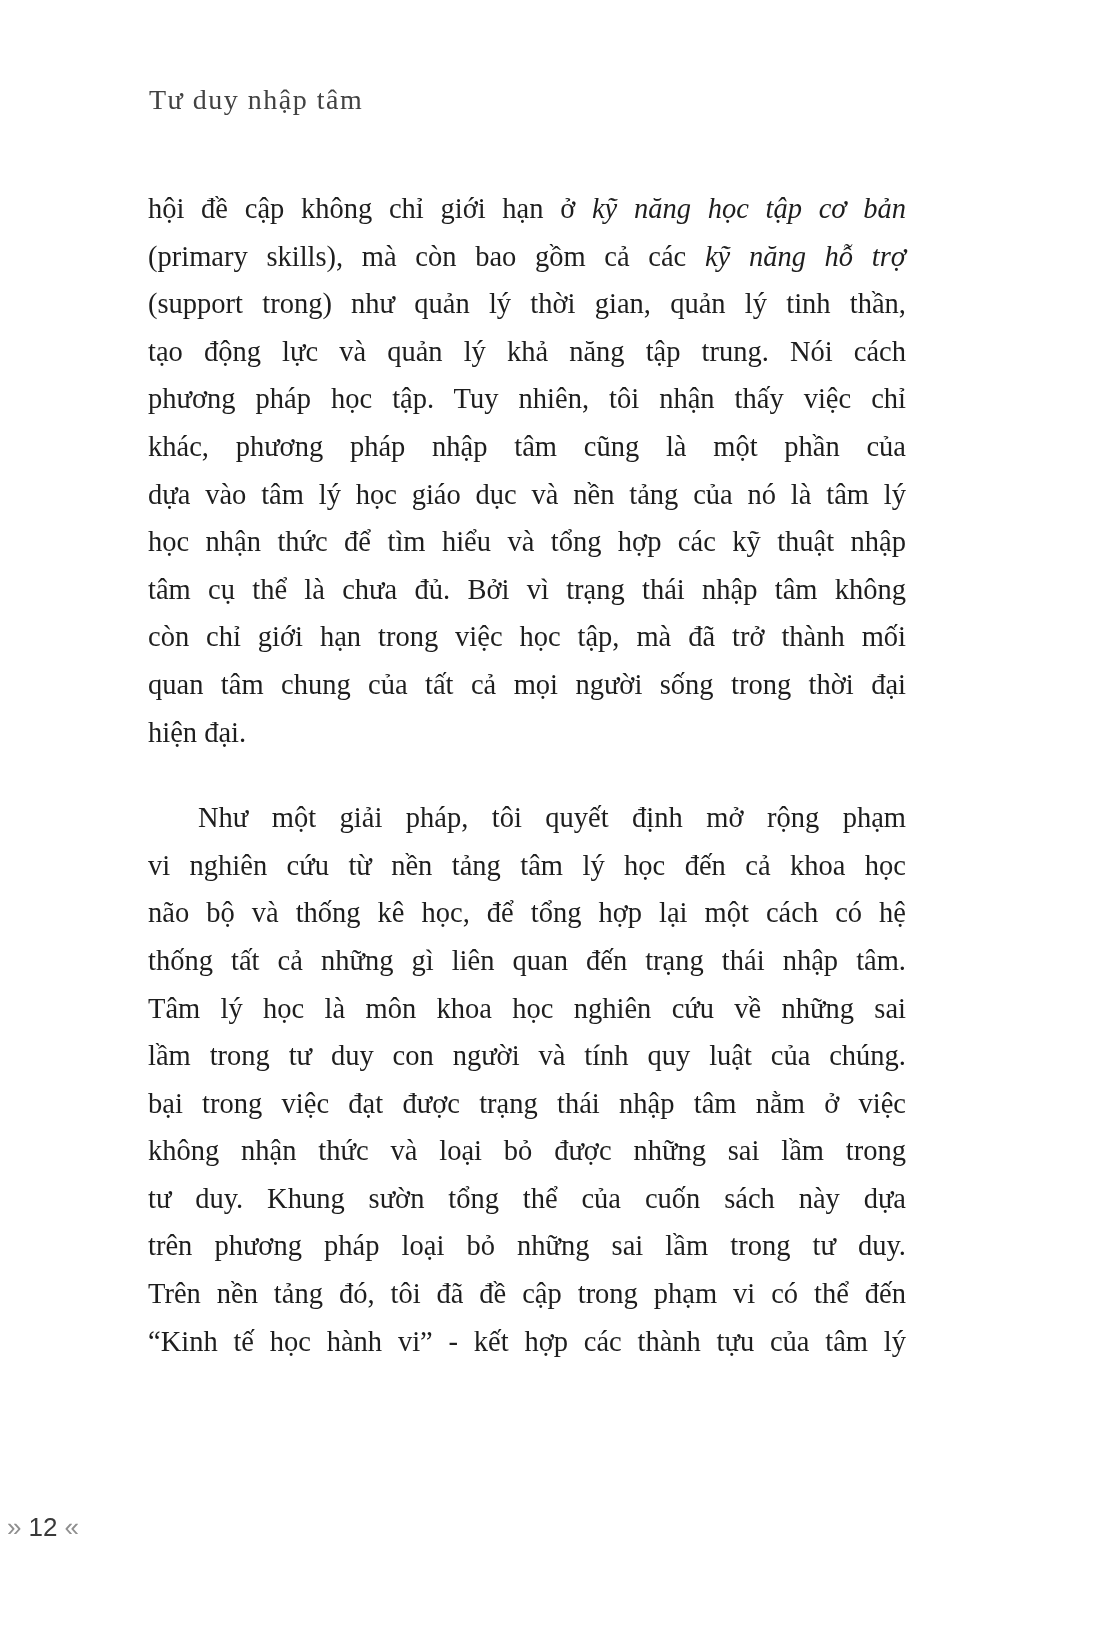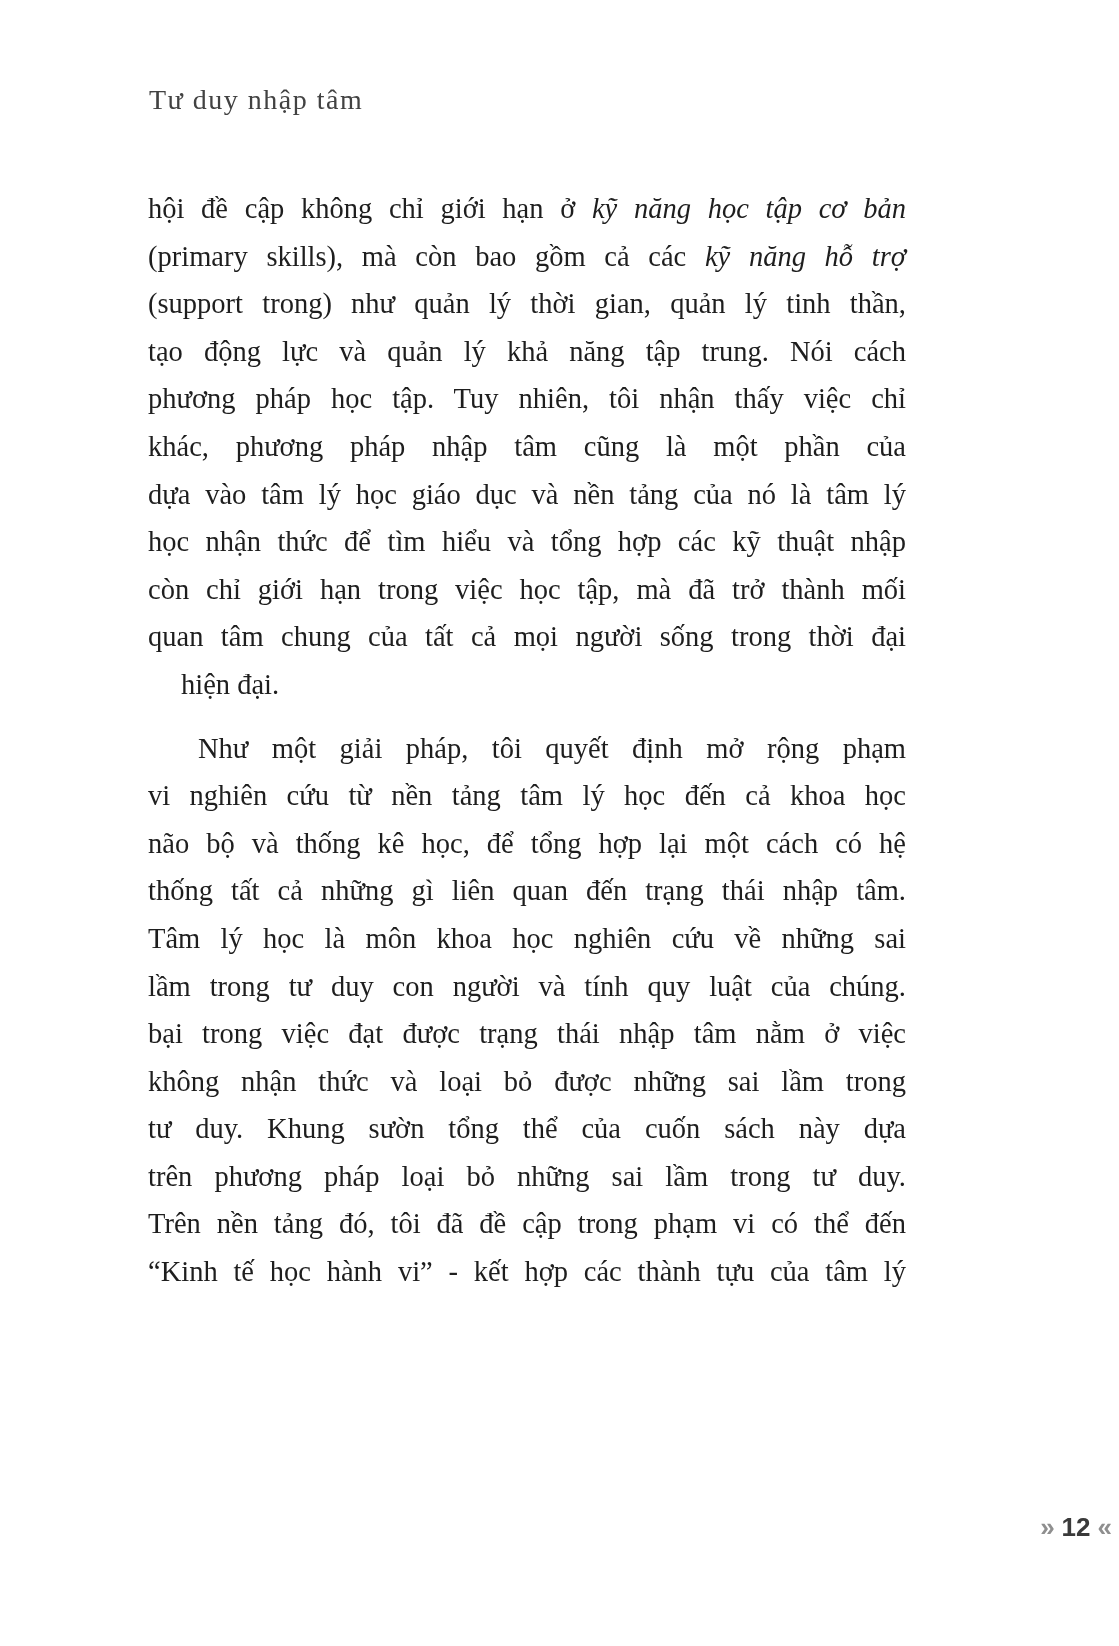--- a/index.html
+++ b/index.html
@@ -26,50 +26,48 @@
     letter-spacing: 1.5px;
     color: #424242;
   }
   .page-body {
     position: absolute;
     left: 148px;
     top: 185px;
     width: 758px;
   }
   .paragraph + .paragraph {
-    margin-top: 16px;
+    margin-top: 38px;
   }
   .line {
     font-size: 28.5px;
     line-height: 47.6px;
     text-align: justify;
     text-align-last: justify;
     text-justify: inter-word;
     color: #1e1e1e;
   }
   .line.no-justify {
     text-align: left;
     text-align-last: left;
-    margin-left: 33px;
   }
   .line.indent {
     text-indent: 50px;
   }
   .line em {
     font-style: italic;
   }
   .page-footer {
     position: absolute;
     left: 0;
     top: 1512px;
     width: 100%;
-    text-align: right;
+    text-align: left;
     font-family: "Liberation Sans", "DejaVu Sans", sans-serif;
     font-size: 26px;
-    font-weight: bold;
   }
   .page-footer .ornament {
     color: #8f8f8f;
     padding: 0 7px;
   }
   .page-footer .number {
     color: #3a3a3a;
   }
 </style>
 </head>
@@ -82,20 +80,21 @@
   <div class="page-body">
       <div class="paragraph">
         <div class="line"><span>hội đề cập không chỉ giới hạn ở </span><em>kỹ năng học tập cơ bản</em></div>
         <div class="line"><span>(primary skills), mà còn bao gồm cả các </span><em>kỹ năng hỗ trợ</em></div>
         <div class="line"><span>(support trong) như quản lý thời gian, quản lý tinh thần,</span></div>
         <div class="line"><span>tạo động lực và quản lý khả năng tập trung. Nói cách</span></div>
         <div class="line"><span>phương pháp học tập. Tuy nhiên, tôi nhận thấy việc chỉ</span></div>
         <div class="line"><span>khác, phương pháp nhập tâm cũng là một phần của</span></div>
         <div class="line"><span>dựa vào tâm lý học giáo dục và nền tảng của nó là tâm lý</span></div>
         <div class="line"><span>học nhận thức để tìm hiểu và tổng hợp các kỹ thuật nhập</span></div>
+        <div class="line"><span>tâm cụ thể là chưa đủ. Bởi vì trạng thái nhập tâm không</span></div>
         <div class="line"><span>còn chỉ giới hạn trong việc học tập, mà đã trở thành mối</span></div>
         <div class="line"><span>quan tâm chung của tất cả mọi người sống trong thời đại</span></div>
         <div class="line no-justify"><span>hiện đại.</span></div>
       </div>
       <div class="paragraph">
         <div class="line indent"><span>Như một giải pháp, tôi quyết định mở rộng phạm</span></div>
         <div class="line"><span>vi nghiên cứu từ nền tảng tâm lý học đến cả khoa học</span></div>
         <div class="line"><span>não bộ và thống kê học, để tổng hợp lại một cách có hệ</span></div>
         <div class="line"><span>thống tất cả những gì liên quan đến trạng thái nhập tâm.</span></div>
         <div class="line"><span>Tâm lý học là môn khoa học nghiên cứu về những sai</span></div>

